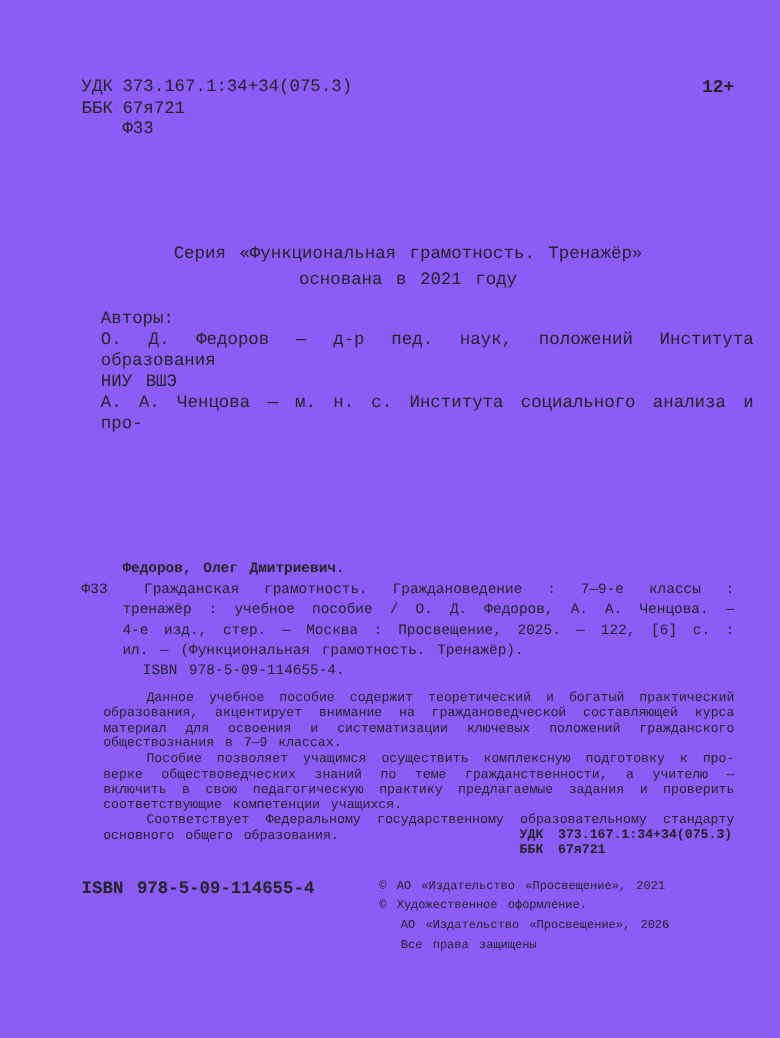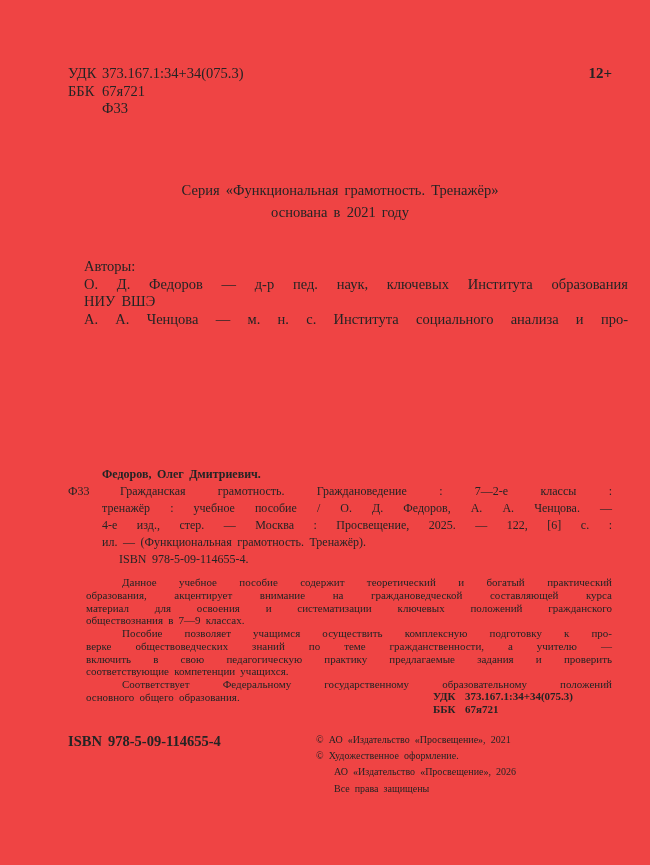--- a/index.html
+++ b/index.html
@@ -1,34 +1,34 @@
 <!DOCTYPE html>
 <html lang="ru"><head>
 <meta charset="utf-8">
 <style>
   html, body { margin:0; padding:0; background:#ffffff; }
   .page {
     position:relative;
     width:650px; height:865px;
-    background:#ef4444;
+    background:#8b5cf6;
     color:#242424;
-    font-family:Liberation Serif, serif;
+    font-family:Liberation Mono, monospace;
     overflow:hidden;
     word-spacing:0.16em;
   }
   .abs { position:absolute; }
   .just { text-align:justify; text-align-last:justify; }
 
   
   .top-codes { left:68px; top:65px; width:544px; font-size:14.5px; line-height:17.5px; }
   .code-label { display:inline-block; width:34px; }
   .age-badge { right:38px; top:65px; font-size:15px; font-weight:bold; line-height:17.5px; }
 
   
-  .series { left:63px; top:180px; width:554px; text-align:center; font-size:14.5px; line-height:21.5px; }
+  .series { left:63px; top:202px; width:554px; text-align:center; font-size:14.5px; line-height:21.5px; }
 
   
   .authors { left:84px; top:258px; width:544px; font-size:14.5px; line-height:17.5px; }
 
   
   .catalog { left:68px; top:466px; width:544px; font-size:12px; line-height:17px; }
   .cc-heading { margin-left:34px; font-weight:bold; }
   .cc-sign { position:absolute; left:0; top:17px; }
   .cc-body { margin-left:34px; width:510px; }
   .cc-indent { text-indent:18px; }
@@ -65,47 +65,47 @@
   </div>
   <div class="abs age-badge">12+</div>
 
   <div class="abs series">
     <div>Серия «Функциональная грамотность. Тренажёр»</div>
     <div>основана в 2021 году</div>
   </div>
 
   <div class="abs authors">
     <div>Авторы:</div>
-    <div class="just">О. Д. Федоров — д-р пед. наук, ключевых Института образования</div>
+    <div class="just">О. Д. Федоров — д-р пед. наук, положений Института образования</div>
     <div>НИУ ВШЭ</div>
     <div class="just">А. А. Ченцова — м. н. с. Института социального анализа и про-</div>
   </div>
 
   <div class="abs catalog">
     <div class="cc-heading">Федоров, Олег Дмитриевич.</div>
     <div class="cc-sign">Ф33</div>
     <div class="cc-body">
-      <div class="just cc-indent">Гражданская грамотность. Граждановедение : 7—2-е классы :</div>
+      <div class="just cc-indent">Гражданская грамотность. Граждановедение : 7—9-е классы :</div>
       <div class="just">тренажёр : учебное пособие / О. Д. Федоров, А. А. Ченцова. —</div>
       <div class="just">4-е изд., стер. — Москва : Просвещение, 2025. — 122, [6] с. :</div>
       <div>ил. — (Функциональная грамотность. Тренажёр).</div>
       <div class="cc-isbn">ISBN 978-5-09-114655-4.</div>
     </div>
   </div>
 
   <div class="abs annotation">
     <div class="just ann-indent">Данное учебное пособие содержит теоретический и богатый практический</div>
     <div class="just">образования, акцентирует внимание на граждановедческой составляющей курса</div>
     <div class="just">материал для освоения и систематизации ключевых положений гражданского</div>
     <div>обществознания в 7—9 классах.</div>
     <div class="just ann-indent">Пособие позволяет учащимся осуществить комплексную подготовку к про-</div>
     <div class="just">верке обществоведческих знаний по теме гражданственности, а учителю —</div>
     <div class="just">включить в свою педагогическую практику предлагаемые задания и проверить</div>
     <div>соответствующие компетенции учащихся.</div>
-    <div class="just ann-indent">Соответствует Федеральному государственному образовательному положений</div>
+    <div class="just ann-indent">Соответствует Федеральному государственному образовательному стандарту</div>
     <div>основного общего образования.</div>
   </div>
 
   <div class="abs footer-codes">
     <div>
       <span class="fc-label">УДК</span><span>373.167.1:34+34(075.3)</span>
     </div>
     <div>
       <span class="fc-label">ББК</span><span>67я721</span>
     </div>

